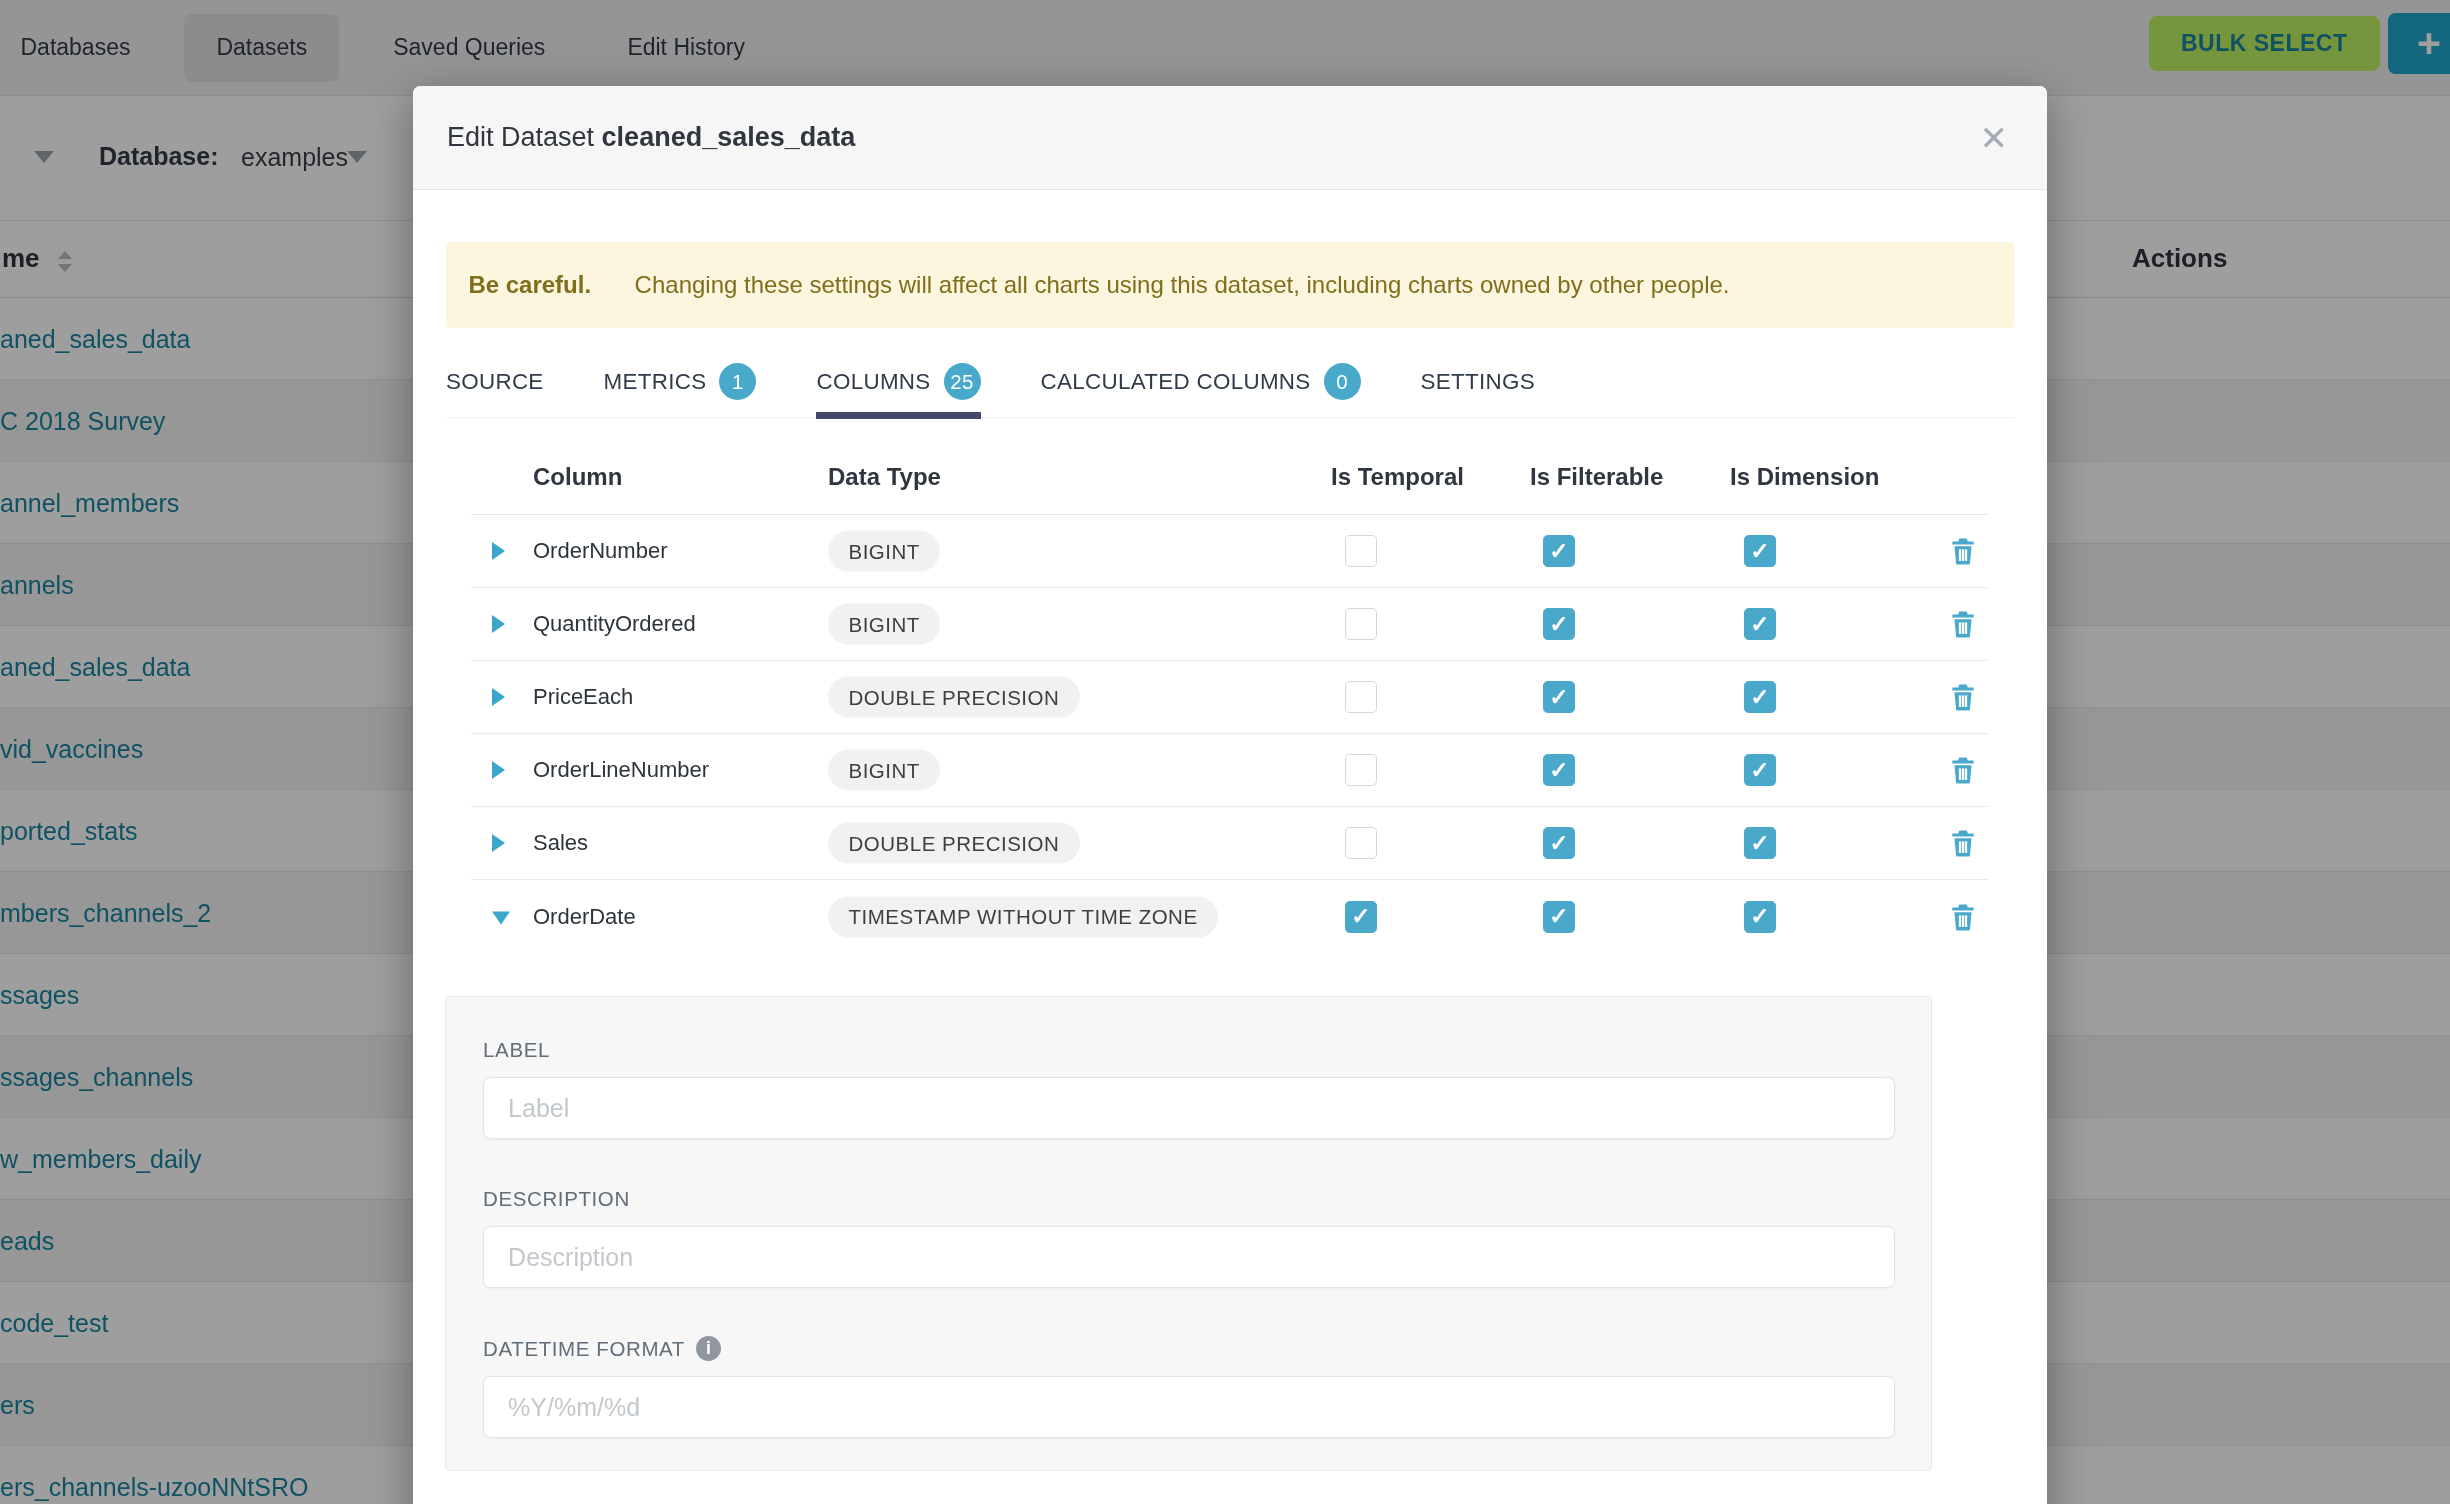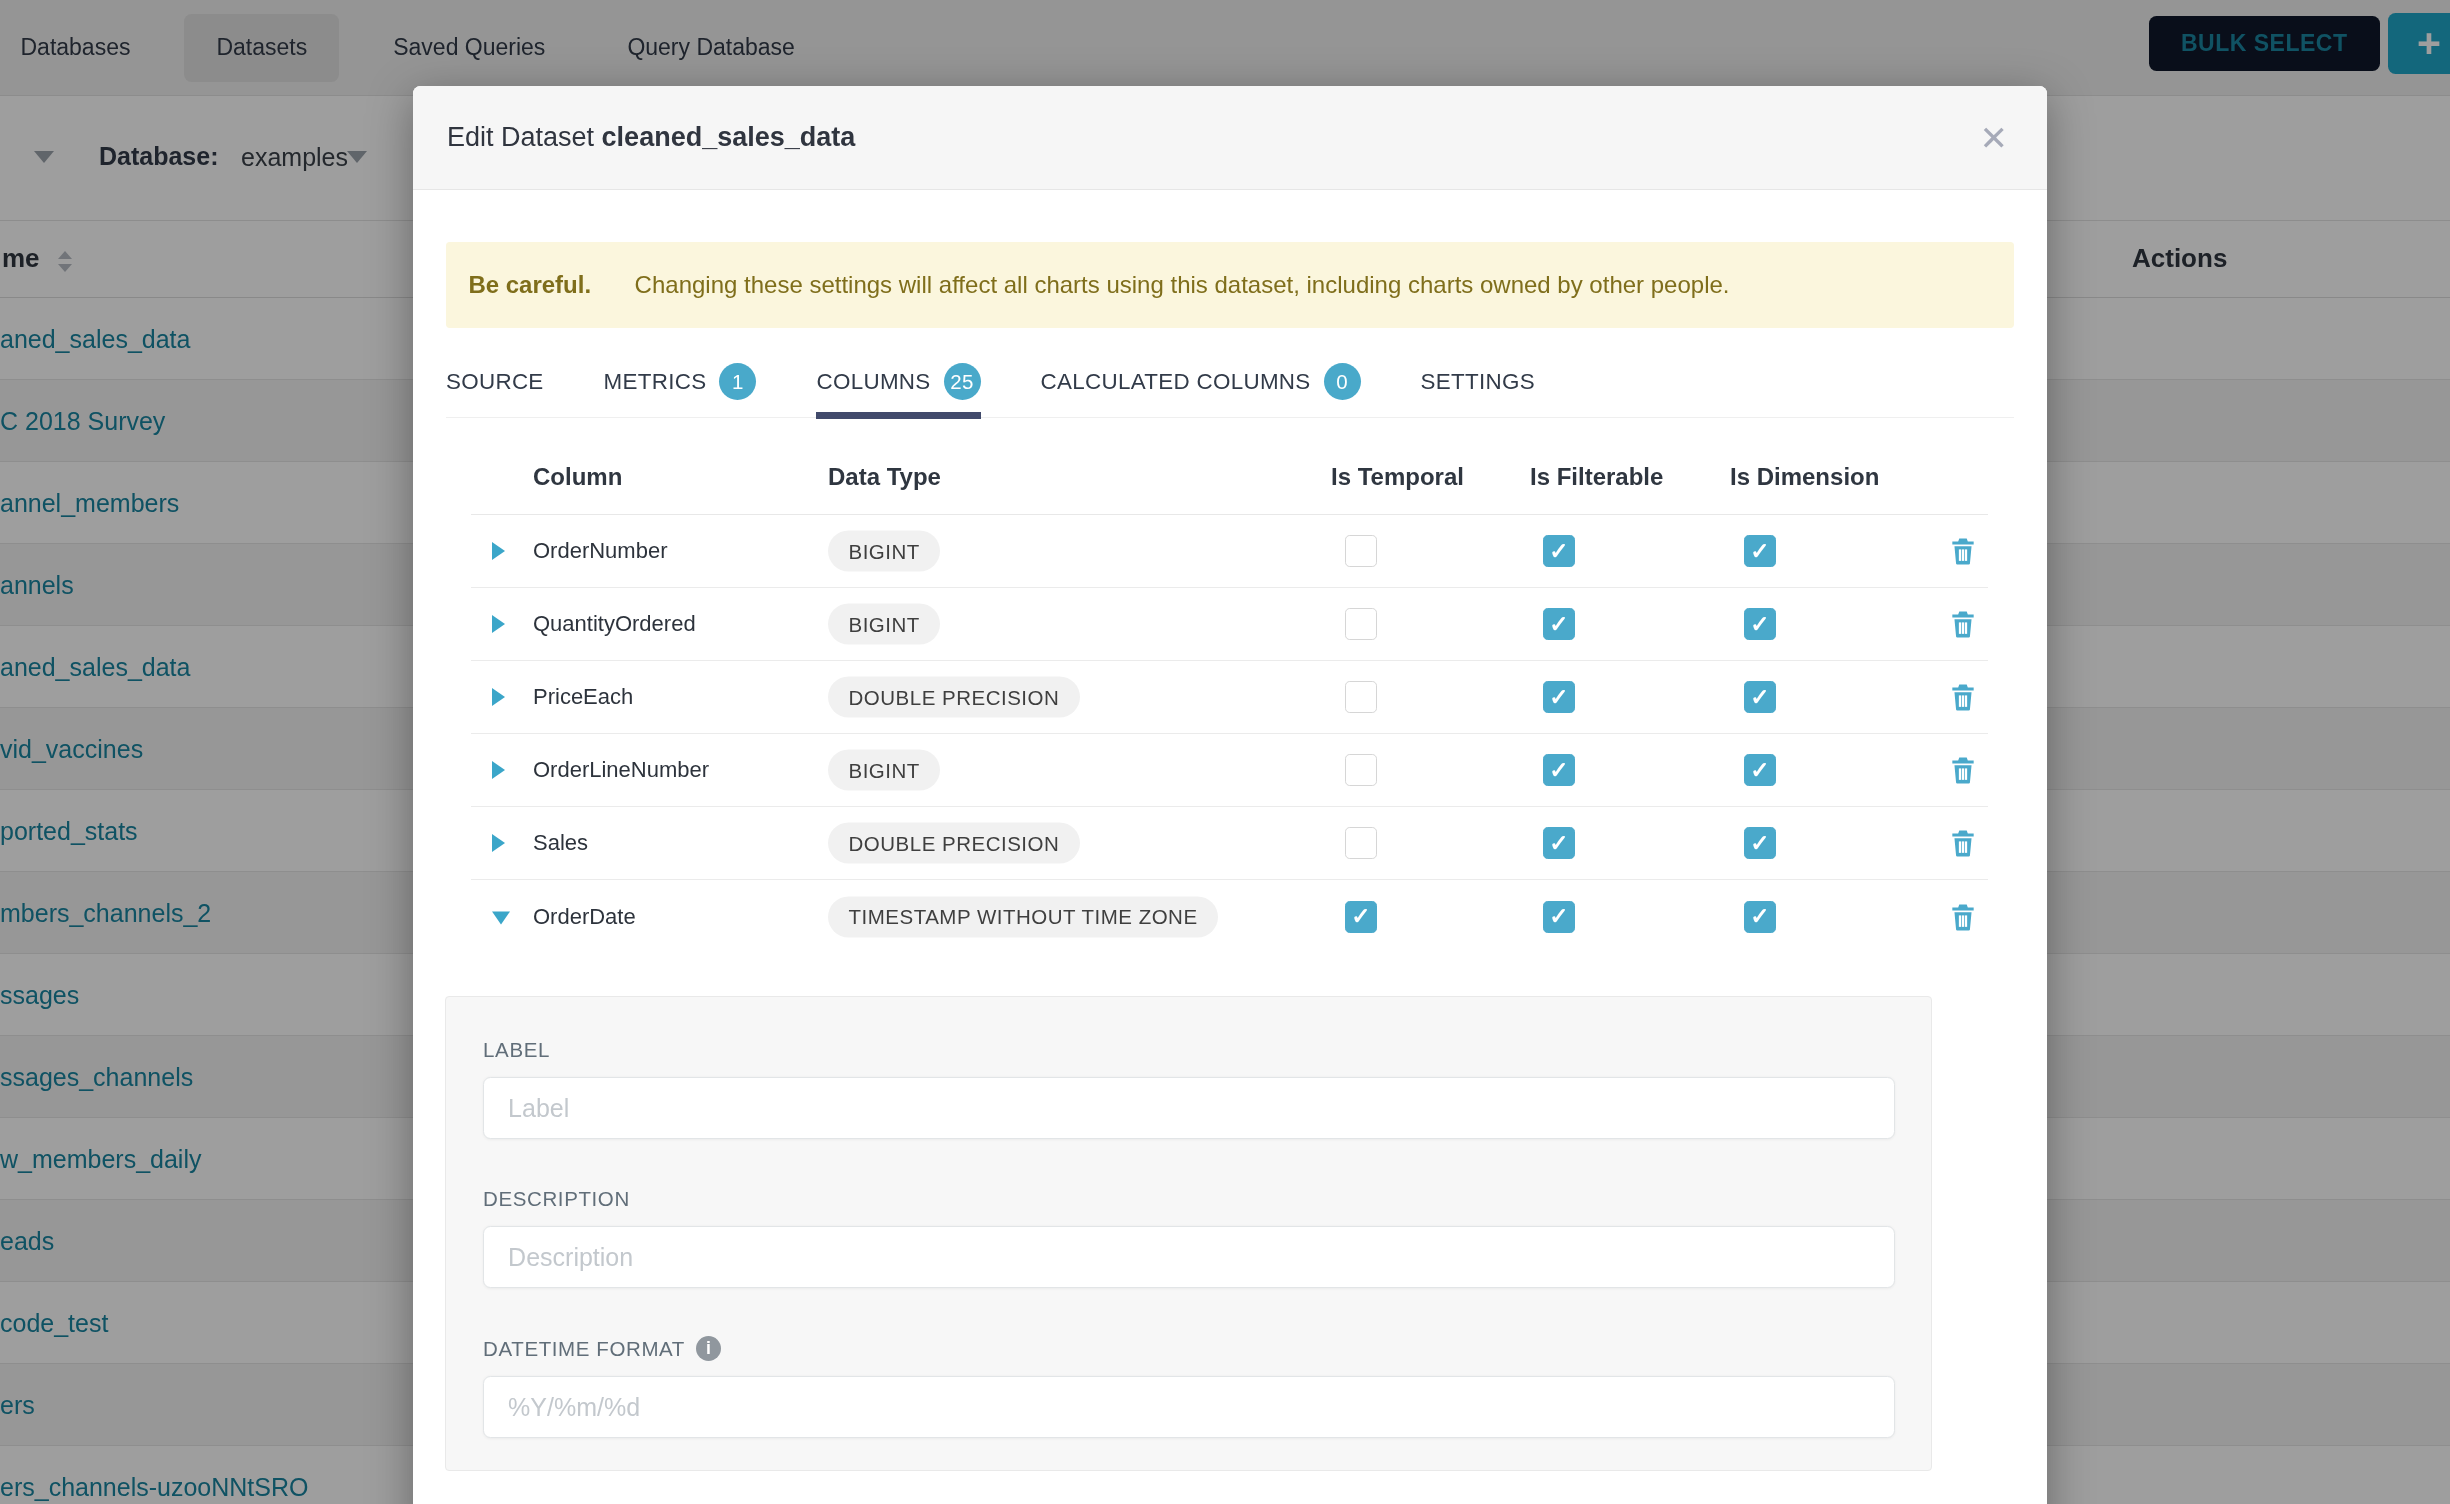--- a/index.html
+++ b/index.html
@@ -14,21 +14,21 @@
     position:absolute; left:0; top:0; width:2450px; height:96px;
     background:#f1f1f1; border-bottom:0.9px solid #e3e3e3;
     display:flex; align-items:center;
   }
   .nav-item { font-size:23px; color:#323b49; padding:0 28px; cursor:default; white-space:nowrap; }
   .nav-item.first { margin-left:-7.5px; padding-left:28px; }
   .nav-item.pill { background:#e2e2e2; border-radius:7.5px; padding:20.5px 32px; margin:0 26px; }
   .nav-item.gap { margin-left:26px; }
   .bulk-btn {
     position:absolute; left:2149px; top:16px; height:55px; padding:0 32px;
-    background:#0f172a; border:none; border-radius:7.5px; color:#1a85a0;
+    background:#bef264; border:none; border-radius:7.5px; color:#1a85a0;
     font-family:inherit; font-size:23px; font-weight:bold; letter-spacing:0.5px;
     display:flex; align-items:center;
   }
   .plus-btn {
     position:absolute; left:2388px; top:13px; width:82px; height:61px;
     background:#20a7c9; border:none; border-radius:7.5px; color:#fff;
     font-size:41px; font-weight:bold; display:flex; align-items:center; justify-content:center;
   }
 
   .filter-bar { position:absolute; left:0; top:97px; width:2450px; height:124px; background:#fff; border-bottom:0.9px solid #e4e4e4; }
@@ -113,21 +113,21 @@
 </style>
 </head>
 <body>
 
 <div class="stage">
 
   <div class="nav">
     <div class="nav-item first">Databases</div>
     <div class="nav-item pill">Datasets</div>
     <div class="nav-item">Saved Queries</div>
-    <div class="nav-item gap">Query Database</div>
+    <div class="nav-item gap">Edit History</div>
   </div>
   <button class="bulk-btn">BULK SELECT</button>
   <button class="plus-btn">
       <span>+</span>
     </button>
 
   <div class="filter-bar"></div>
   <span class="chev pos1"></span>
   <span class="filter-label">Database:</span>
   <span class="filter-value">examples</span>

